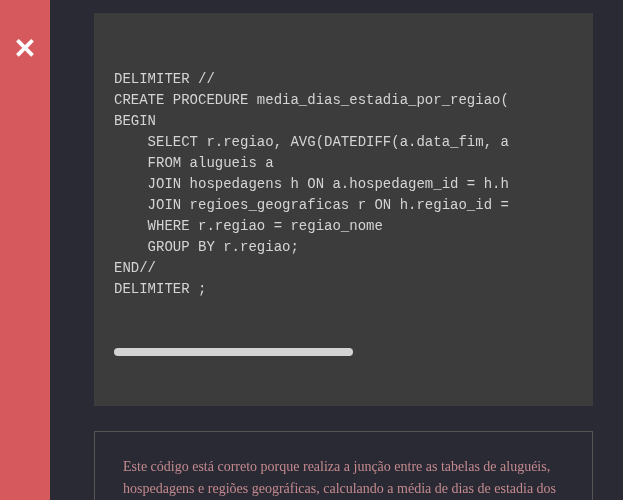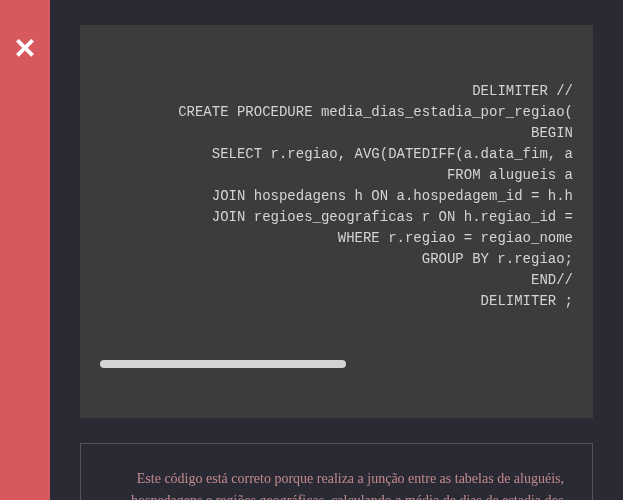--- a/index.html
+++ b/index.html
@@ -28,26 +28,25 @@
     align-items: center;
     justify-content: center;
     cursor: pointer;
     font-size: 28px;
     font-weight: bold;
     color: #fff;
     font-family: Arial, sans-serif;
   }
   .content {
     position: absolute;
-    left: 50px;
+    left: 64px;
     top: 0;
     right: 0;
     height: 100%;
-    padding: 25px 30px 30px 30px;
-    text-align: right;
+    padding: 13px 30px 30px 30px;
   }
   .code-block-wrap {
     position: relative;
     margin-bottom: 25px;
   }
   .eye-icon {
     position: absolute;
     top: 8px;
     right: 8px;
     color: #38bdf8;

